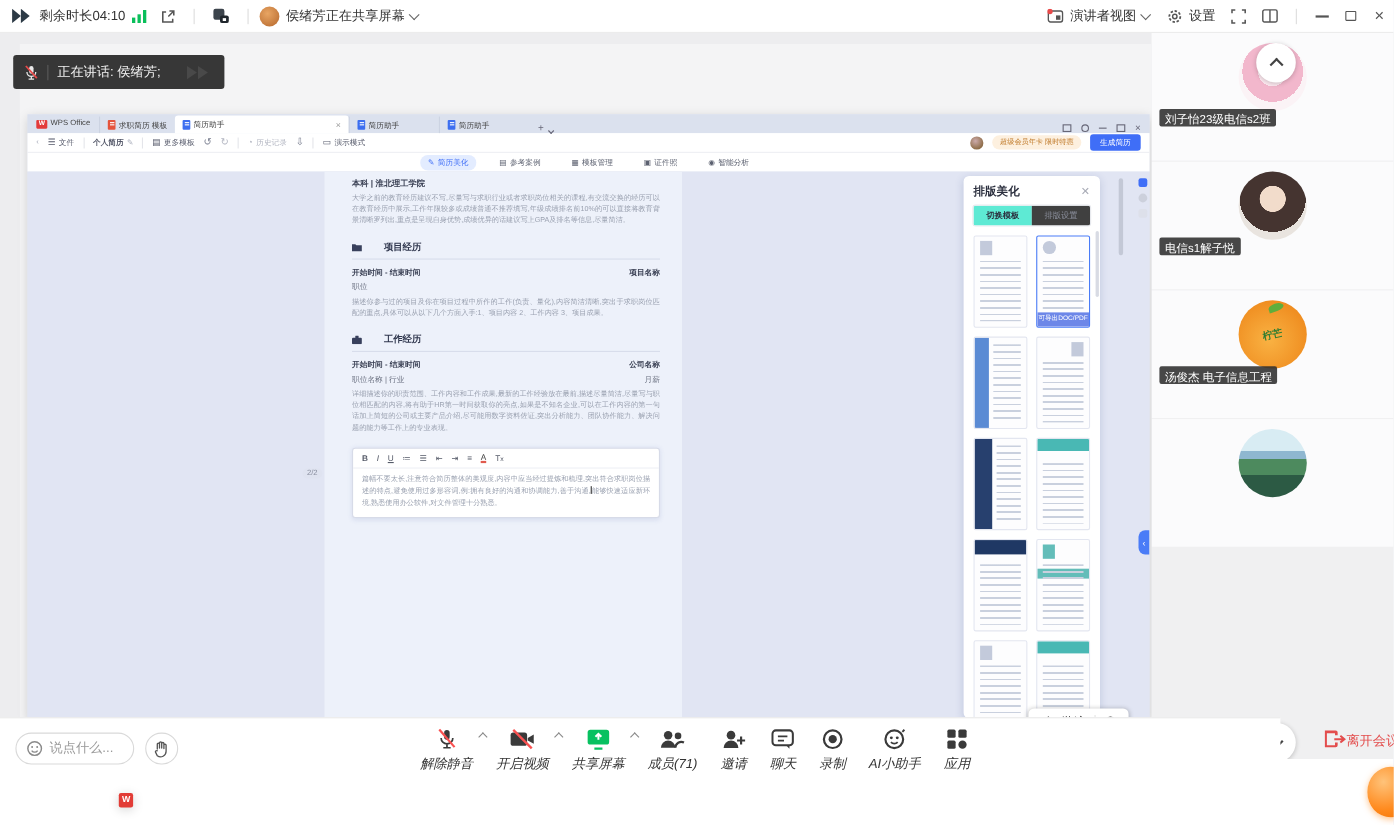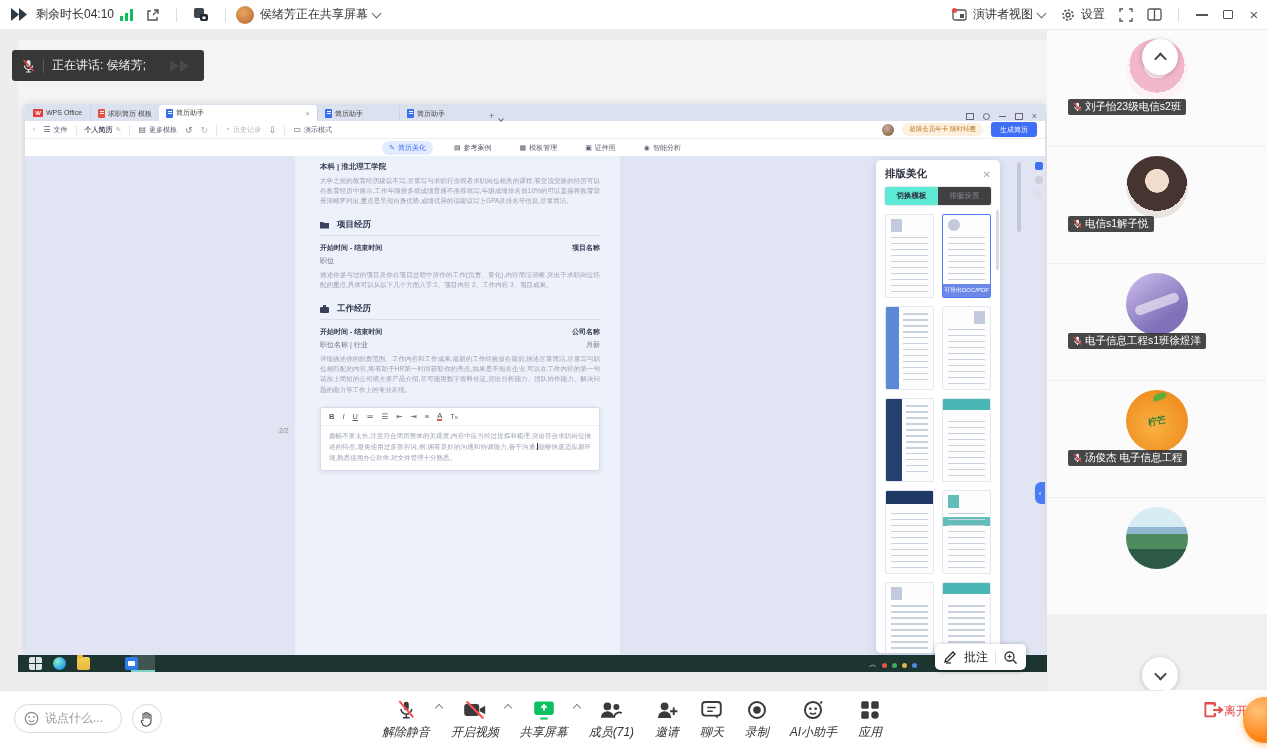--- a/index.html
+++ b/index.html
@@ -58,21 +58,21 @@
   .feat.active { background:#e3ecff; color:#3f6ef7; }
   .feat .g { font-size:7px; }
 
   .wps-body { position:absolute; left:0; top:52px; width:1020px; height:499px; background:#e1e5f3; overflow:hidden; }
   .page { position:absolute; left:270px; top:0; width:325px; height:499px; background:#edf1fa; padding:6px 20px 0 25px; }
   .pg-ind { position:absolute; left:250px; top:270px; font-size:7px; color:#8b90a0; background:#dfe3f0; border-radius:6px; padding:1px 4px; }
 
   .doc { color:#3a4054; }
   .doc .edu-line { font-size:7.5px; font-weight:bold; color:#3a4054; }
   .tip { font-size:6.5px; line-height:1.55; color:#9aa1b0; margin-top:4px; text-align:justify; }
-  .sec-h { display:flex; align-items:center; gap:8px; margin-top:13px; padding-bottom:4px; border-bottom:1px solid #d8ddeb; }
+  .sec-h { display:flex; align-items:center; gap:20px; margin-top:13px; padding-bottom:4px; border-bottom:1px solid #d8ddeb; }
   .sec-h .t { font-size:8.5px; font-weight:bold; color:#2f364d; }
   .row2 { display:flex; justify-content:space-between; margin-top:7px; }
   .row2 .l { font-size:7px; font-weight:bold; color:#3a4054; }
   .row2 .r { font-size:7px; font-weight:bold; color:#3a4054; }
   .row2 .lt { font-size:7px; color:#6a7080; }
   .row2 .rt { font-size:7px; color:#6a7080; }
 
   .editor { margin-top:12px; background:#fff; border:1px solid #d7dbe8; border-radius:3px; box-shadow:0 1px 5px rgba(70,90,160,.14); }
   .ed-bar { display:flex; align-items:center; gap:8px; padding:4px 8px; border-bottom:1px solid #eef0f5; font-size:7.5px; color:#555a68; }
   .ed-bar .u { text-decoration:underline; }
@@ -140,29 +140,29 @@
   .pavatar { position:absolute; left:79px; top:9px; width:62px; height:62px; border-radius:50%; overflow:hidden; }
   .av-pink { background:radial-gradient(circle at 50% 42%, #fde9f0 0 28%, #f2b7cc 28% 58%, #fbf3f6 58%); }
   .av-pink:before { content:""; position:absolute; left:19px; top:14px; width:24px; height:18px; background:#e890ad; border-radius:40% 40% 50% 50%; }
   .av-photo { background:radial-gradient(circle at 50% 40%, #f2dccb 0 24%, #453430 25% 62%, #e9e4df 62%); }
   .av-anime { background:linear-gradient(145deg, #cfc0ee, #8071b9 70%); }
   .av-anime:before { content:""; position:absolute; left:8px; top:26px; width:46px; height:10px; background:rgba(255,255,255,.55); transform:rotate(-20deg); border-radius:5px; }
   .av-class { background:linear-gradient(135deg, #5b9bf8, #2e6be6); color:#fff; font-size:16px; font-weight:bold; display:flex; align-items:center; justify-content:center; }
   .av-fruit { background:radial-gradient(circle at 45% 58%, #f9b243, #ef8c1f 75%); color:#2e7d32; font-size:9px; font-weight:bold; display:flex; align-items:center; justify-content:center; }
   .av-fruit:before { content:""; position:absolute; left:27px; top:3px; width:14px; height:7px; background:#5fae3c; border-radius:50% 50% 50% 0; transform:rotate(-18deg); }
   .av-nature { background:linear-gradient(180deg, #d8ecf3 0 32%, #8fb7d0 32% 44%, #4d8a5e 44% 68%, #2c5a44 68%); }
-  .plabel { position:absolute; left:21px; top:69px; height:16px; background:rgba(45,45,45,.88); border-radius:2px; display:flex; align-items:center; gap:3px; padding:0 5px; max-width:200px; }
+  .plabel { position:absolute; left:7px; top:69px; height:16px; background:rgba(45,45,45,.88); border-radius:2px; display:flex; align-items:center; gap:3px; padding:0 5px; max-width:200px;flex-direction:column; }
   .plabel .n { color:#fff; font-size:10.5px; white-space:nowrap; }
   .scrollbtn { position:absolute; left:95px; width:36px; height:36px; border-radius:50%; background:#fff; box-shadow:0 1px 5px rgba(0,0,0,.22); display:flex; align-items:center; justify-content:center; z-index:35; }
   .scrollbtn .c { width:9px; height:9px; border-left:2px solid #444; border-top:2px solid #444; }
   .scrollbtn.up { top:9px; } .scrollbtn.up .c { transform:rotate(45deg) translate(1px,1px); }
   .scrollbtn.down { top:627px; } .scrollbtn.down .c { transform:rotate(225deg) translate(1px,1px); }
 
   
-  .botbar { position:absolute; left:0; top:690px; width:1164px; height:60px; background:#fff; border-top:1px solid #e9e9e9; z-index:40; }
+  .botbar { position:absolute; left:0; top:652px; width:1164px; height:60px; background:#fff; border-top:1px solid #e9e9e9; z-index:40; }
   .chatpill { position:absolute; left:14px; top:13px; width:108px; height:29px; border:1px solid #d9d9d9; border-radius:15px; display:flex; align-items:center; padding:0 9px; gap:6px; }
   .chatpill .ph { color:#9a9a9a; font-size:12px; white-space:nowrap; }
   .handpill { position:absolute; left:132px; top:13px; width:30px; height:29px; border:1px solid #d9d9d9; border-radius:15px; display:flex; align-items:center; justify-content:center; }
   .ctr { position:absolute; left:382px; top:4px; width:500px; height:52px; display:flex; justify-content:space-between; }
   .cbtn { display:flex; flex-direction:column; align-items:center; justify-content:flex-start; position:relative; padding-top:5px; }
   .cbtn .lb { font-size:12px; color:#333; margin-top:4px; white-space:nowrap;font-style:italic; }
   .cbtn .ch { position:absolute; right:-12px; top:10px; width:6px; height:6px; border-left:1.4px solid #888; border-top:1.4px solid #888; transform:rotate(45deg); }
   .leave { position:absolute; left:1202px; top:9px; display:flex; flex-direction:row; align-items:center; }
   .leave .lb { font-size:12px; color:#e34d4d; margin-top:3px; white-space:nowrap; }
   .orangeball { position:absolute; left:1243px; top:697px; width:42px; height:46px; border-radius:50%; background:radial-gradient(circle at 35% 30%, #ffc37a, #ff8a1e 60%, #f06f00); box-shadow:0 2px 6px rgba(255,140,30,.5); z-index:45; }
@@ -528,31 +528,20 @@
     <div class="plabel">
       <svg width="9" height="10" viewBox="0 0 13 14">
           <rect x="4.5" y="1" width="4" height="7" rx="2" fill="#fff"></rect>
           <path d="M2.5 6.5 a4 4 0 0 0 8 0 M6.5 10.5 V13" stroke="#fff" stroke-width="1.4" fill="none"></path>
           <path d="M1.5 1 L11.5 12" stroke="#e84a4a" stroke-width="2"></path>
         </svg>
       <span class="n">电信s1解子悦</span>
     </div>
   </div>
   <div class="tile">
-    <div class="pavatar av-anime"></div>
-    <div class="plabel">
-      <svg width="9" height="10" viewBox="0 0 13 14">
-          <rect x="4.5" y="1" width="4" height="7" rx="2" fill="#fff"></rect>
-          <path d="M2.5 6.5 a4 4 0 0 0 8 0 M6.5 10.5 V13" stroke="#fff" stroke-width="1.4" fill="none"></path>
-          <path d="M1.5 1 L11.5 12" stroke="#e84a4a" stroke-width="2"></path>
-        </svg>
-      <span class="n">电子信息工程s1班徐煜洋</span>
-    </div>
-  </div>
-  <div class="tile">
     <div class="pavatar av-fruit">
         <span style="transform:rotate(-12deg)">柠芒</span>
       </div>
     <div class="plabel">
       <svg width="9" height="10" viewBox="0 0 13 14">
           <rect x="4.5" y="1" width="4" height="7" rx="2" fill="#fff"></rect>
           <path d="M2.5 6.5 a4 4 0 0 0 8 0 M6.5 10.5 V13" stroke="#fff" stroke-width="1.4" fill="none"></path>
           <path d="M1.5 1 L11.5 12" stroke="#e84a4a" stroke-width="2"></path>
         </svg>
       <span class="n">汤俊杰 电子信息工程</span>

